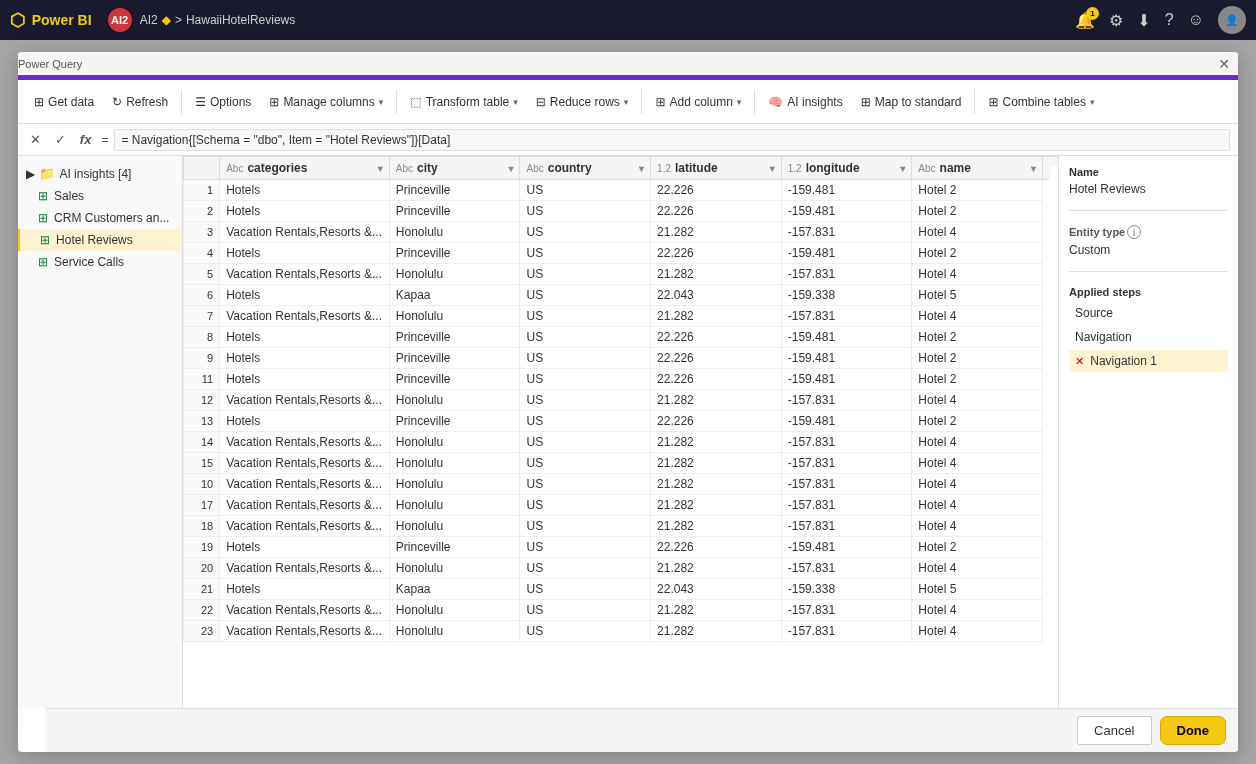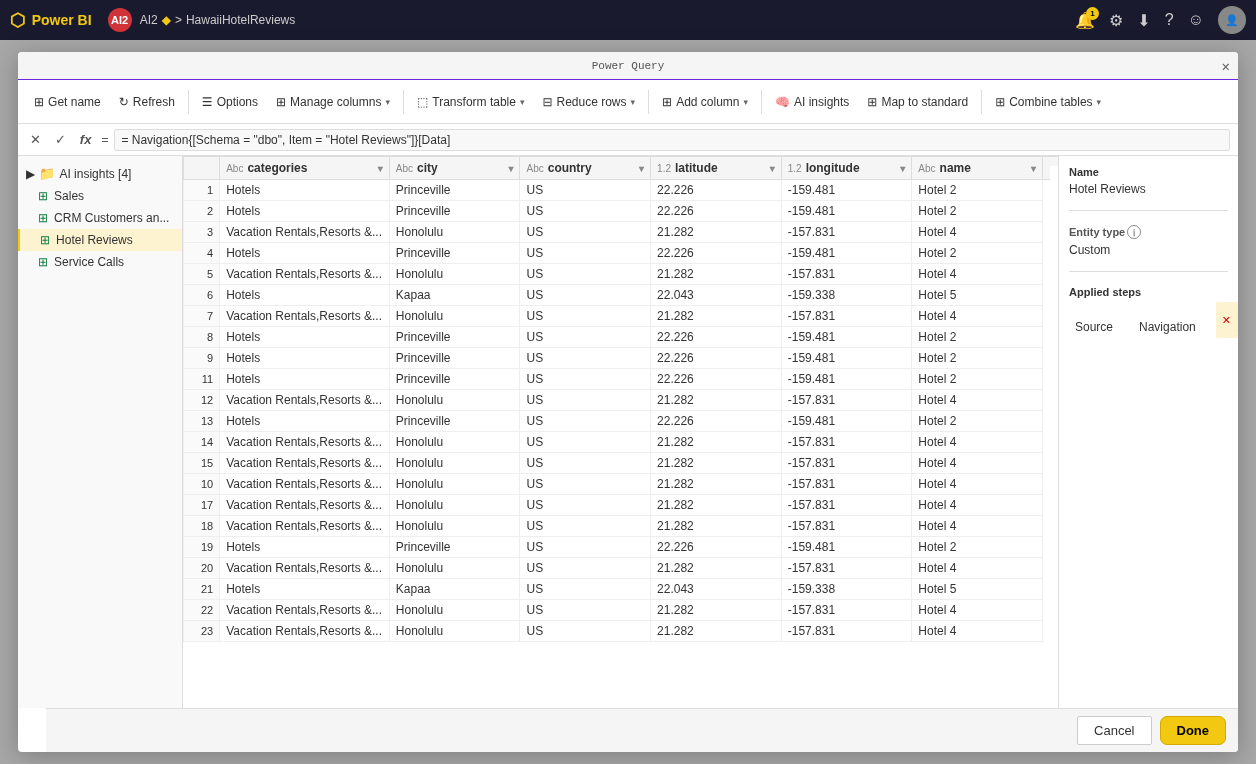--- a/index.html
+++ b/index.html
@@ -87,28 +87,26 @@
       border-radius: 4px;
       display: flex;
       flex-direction: column;
       box-shadow: 0 4px 24px rgba(0,0,0,0.25);
       overflow: hidden;
       position: relative;
     }
     .modal-title-bar {
       height: 28px;
       background: #f5f5f5;
-      border-bottom: 1px solid #6d28d9;
-      display: flex;
-      align-items: center;
-      justify-content: center;
+      border-bottom: 5px solid #6d28d9;
+      display: flex;
+      align-items: center;
       font-size: 11px;
       color: #555;
       position: relative;
-      font-family: Liberation Mono, monospace;
     }
     .modal-close {
       position: absolute;
       right: 8px;
       top: 50%;
       transform: translateY(-50%);
       cursor: pointer;
       color: #666;
       font-size: 14px;
     }
@@ -320,23 +318,22 @@
       font-size: 12px;
       color: #333;
     }
     .right-panel-divider {
       height: 1px;
       background: #ddd;
       margin: 4px 0;
     }
     .applied-steps-list {
       display: flex;
-      flex-direction: row;
-      gap: 14px;
-      align-items: flex-end;
+      flex-direction: column;
+      gap: 2px;
     }
     .applied-step {
       padding: 4px 6px;
       font-size: 12px;
       color: #333;
       cursor: pointer;
       border-radius: 2px;
       display: flex;
       align-items: center;
       gap: 4px;
@@ -436,21 +433,21 @@
   <div class="modal">
 
     <div class="modal-title-bar">
       <span>Power Query</span>
       <span class="modal-close">✕</span>
     </div>
 
     <div class="toolbar">
       <button class="toolbar-btn">
         <span>⊞</span>
-        <span>Get name</span>
+        <span>Get data</span>
       </button>
       <button class="toolbar-btn">
         <span>↻</span>
         <span>Refresh</span>
       </button>
       <div class="toolbar-separator"></div>
       <button class="toolbar-btn">
         <span>☰</span>
         <span>Options</span>
       </button>

